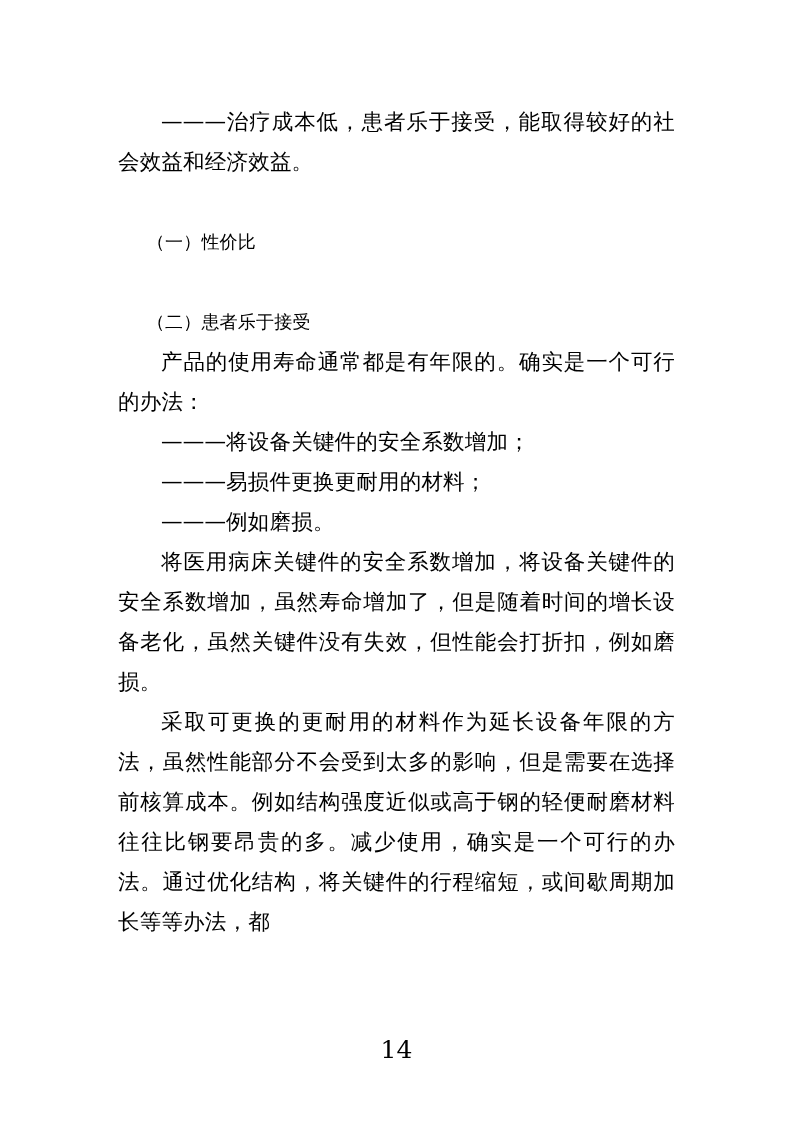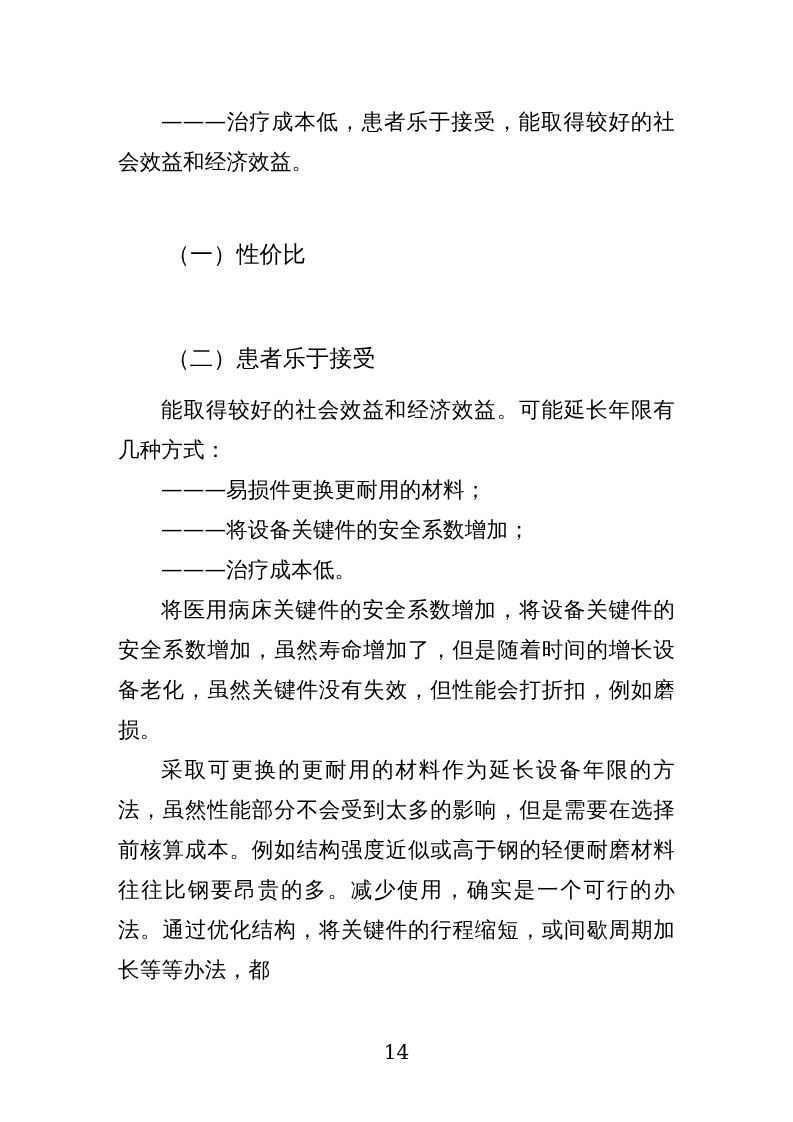--- a/index.html
+++ b/index.html
@@ -35,60 +35,60 @@
     margin: 0;
     text-indent: 2em;
   }
   .para.dash {
     text-indent: 2em;
   }
   .gap {
     height: 40px;
   }
   .heading {
-    margin: 12px;
-    font-size: 23px;
+    margin: 0;
+    font-size: 18px;
     line-height: 40px;
     font-weight: normal;
     text-indent: 1.6em;
   }
   .page-number {
     position: absolute;
     left: 0;
     right: 0;
     bottom: 58px;
     text-align: center;
-    font-size: 20px;
+    font-size: 25px;
     font-family: "DejaVu Serif", "Liberation Serif", serif;
   }
 </style>
 </head>
 <body>
 
 <div class="page">
   <div class="body-text">
 
     <p class="para dash">———治疗成本低，患者乐于接受，能取得较好的社会效益和经济效益。</p>
 
     <div class="gap"></div>
 
     <p class="heading">（一）性价比</p>
 
 
     <div class="gap"></div>
 
     <p class="heading">（二）患者乐于接受</p>
 
-    <p class="para">能取得较好的社会效益和经济效益。可能延长年限有几种方式：</p>
+    <p class="para">产品的使用寿命通常都是有年限的。确实是一个可行的办法：</p>
+
+    <p class="para dash">———将设备关键件的安全系数增加；</p>
 
     <p class="para dash">———易损件更换更耐用的材料；</p>
 
-    <p class="para dash">———将设备关键件的安全系数增加；</p>
-
-    <p class="para dash">———治疗成本低。</p>
+    <p class="para dash">———例如磨损。</p>
 
     <p class="para">将医用病床关键件的安全系数增加，将设备关键件的安全系数增加，虽然寿命增加了，但是随着时间的增长设备老化，虽然关键件没有失效，但性能会打折扣，例如磨损。</p>
 
     <p class="para">采取可更换的更耐用的材料作为延长设备年限的方法，虽然性能部分不会受到太多的影响，但是需要在选择前核算成本。例如结构强度近似或高于钢的轻便耐磨材料往往比钢要昂贵的多。减少使用，确实是一个可行的办法。通过优化结构，将关键件的行程缩短，或间歇周期加长等等办法，都</p>
 
   </div>
 </div>
 
 <div class="page-number">14</div>
 

